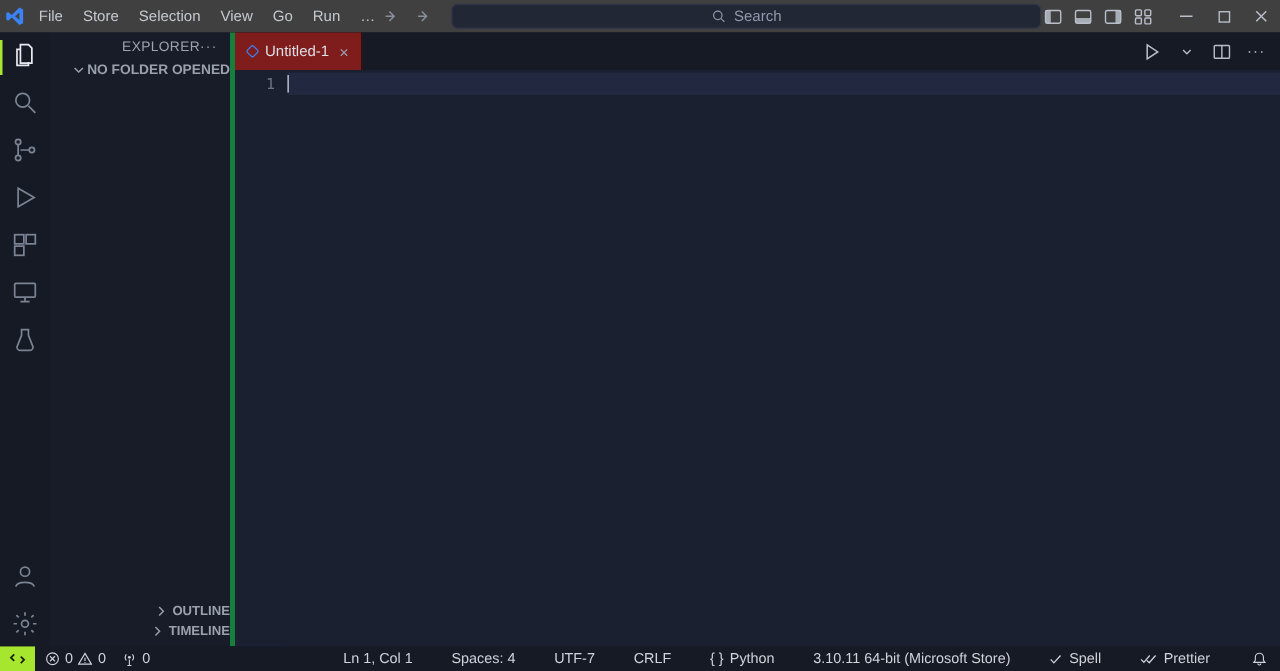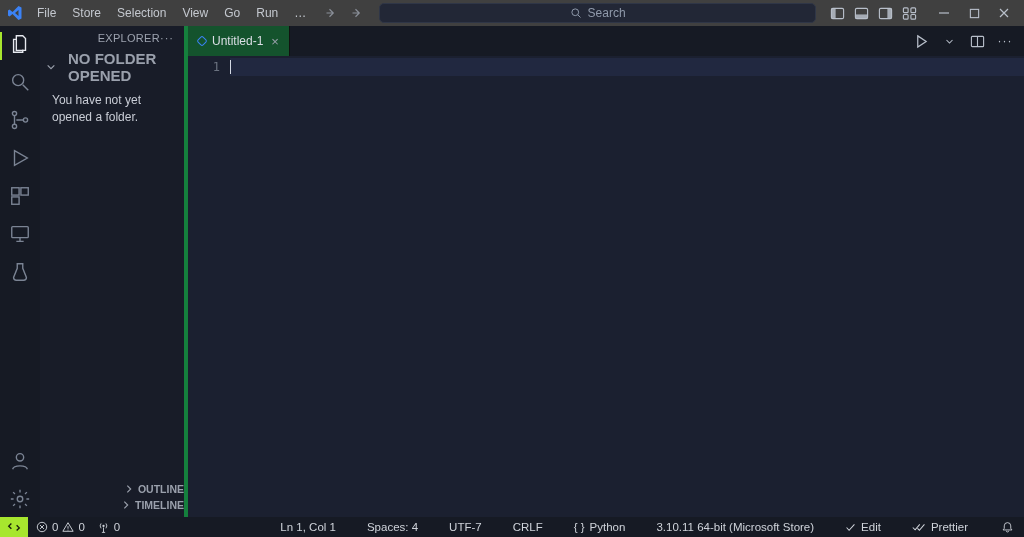--- a/index.html
+++ b/index.html
@@ -8,49 +8,49 @@
 
   
   .title-bar { display: flex; align-items: center; height: 26px; background: #404040; padding: 0 4px; }
   .app-logo { width: 22px; display:flex; align-items:center; justify-content:center; }
   .menu { display: flex; gap: 2px; margin-left: 4px; }
   .menu-item { padding: 2px 7px; color: #c4c8cf; cursor: default; border-radius: 3px; }
   .menu-ellipsis { padding: 2px 7px; color: #c4c8cf; }
   .title-center { flex: 1; display: flex; align-items: center; justify-content: center; gap: 10px; }
   .nav-arrows { display:flex; gap:12px; color:#8a8f99; margin-right: 4px;}
   .nav-arrow { width:14px; text-align:center; }
-  .search-box { width: 437px; height: 20px; background: #222736; border: 1px solid #2f3647; border-radius: 5px; display: flex; align-items: center; justify-content: center; gap: 6px; color: #909aab; font-size: 12px; }
+  .search-box { width: 472px; height: 20px; background: #222736; border: 1px solid #2f3647; border-radius: 5px; display: flex; align-items: center; justify-content: center; gap: 6px; color: #909aab; font-size: 12px; }
   .search-box svg { flex: 0 0 auto; }
   .title-right { display: flex; align-items: center; gap: 10px; padding-right: 6px; }
   .layout-icons { display:flex; gap:6px; color:#b8bfca; }
   .layout-icons .ic { width:18px; height:18px; display:flex; align-items:center; justify-content:center; }
   .window-controls { display:flex; gap:10px; margin-left:6px; color:#b8bfca; }
   .window-controls .wc { width:20px; height:20px; display:flex; align-items:center; justify-content:center; }
 
   
   .main { flex: 1; display: flex; min-height: 0; }
   .activity-bar { width: 40px; background: #161a24; display: flex; flex-direction: column; align-items: center; padding-top: 6px; gap: 14px; position: relative; }
   .activity-bar .ab { width: 24px; height: 24px; display:flex; align-items:center; justify-content:center; color:#7b8494; }
   .activity-bar .ab.active { color:#e6e9ef; }
   .activity-indicator { position:absolute; left:0; top:6px; width:2px; height:28px; background:#a7e62e; }
   .activity-bottom { margin-top: auto; margin-bottom: 6px; display:flex; flex-direction:column; gap:14px; align-items:center; }
 
   .sidebar { width: 148px; background: #181c28; border-right: 4px solid #15803d; display:flex; flex-direction:column;align-items:flex-end; }
   .sidebar-header { display:flex; align-items:center; justify-content:space-between; padding: 6px 10px 4px 12px; color:#9da3af; font-size:11px; letter-spacing:0.3px; }
   .sidebar-header .dots { color:#9da3af; letter-spacing:1px; }
-  .section-title { display:flex; align-items:center; gap:12px; padding: 2px 0 2px 6px; color:#9aa0ac; font-size:15px; font-weight:600; }
+  .section-title { display:flex; align-items:center; gap:0; padding: 2px 0 2px 6px; color:#9aa0ac; font-size:11px; font-weight:600; }
   .section-title .chev { width:12px; display:inline-flex; }
   .sidebar-body { padding: 6px 10px 6px 12px; color:#c9cdd6; font-size:12px; line-height:1.45; flex:1; overflow:hidden; }
   .open-folder-btn { display:block; width:100%; background:#a7e62e; color:#14301d; border:none; padding:5px 0; margin: 10px 0 10px 0; font-size:12px; border-radius:1px; cursor:pointer; }
   .inline-link { color:#8fb6ff; cursor:pointer; }
   .sidebar-collapsed { padding: 2px 0 2px 6px; color:#9aa0ac; font-size:10.5px; font-weight:600; display:flex; align-items:center; gap:4px; }
 
   .editor-col { flex:1; display:flex; flex-direction:column; background:#1b2030; min-width:0; }
   .tabs-row { height: 30px; display:flex; align-items:stretch; background:#161a24; }
-  .tab { display:flex; align-items:center; gap:6px; padding: 0 8px 0 10px; background:#14532d; color:#dcdfe6; border-right:1px solid #111; position:relative; font-size:12px; }
+  .tab { display:flex; align-items:center; gap:6px; padding: 0 8px 0 10px; background:#7f1d1d; color:#dcdfe6; border-right:1px solid #111; position:relative; font-size:12px; }
   .tab .mod-dot { width:8px; height:8px; border:1.5px solid #3b82f6; border-radius:2px; transform: rotate(45deg); }
   .tab .close { color:#9aa0ac; font-size:13px; line-height:1; padding:0 2px; }
   .tabs-right { margin-left:auto; display:flex; align-items:center; gap:10px; padding-right:10px; color:#b8bfca; }
   .tabs-right .ic { width:18px; height:18px; display:flex; align-items:center; justify-content:center; }
   .editor { flex:1; display:flex; background:#1b2030; position:relative; }
   .gutter { width: 42px; text-align:right; padding: 4px 10px 0 0; color:#6b7280; font-family: Consolas, monospace; font-size:12px; background:#1b2030; }
   .code { flex:1; padding-top:4px; font-family: Consolas, monospace; font-size:12px; color:#d4d9e4; position:relative; }
   .current-line { position:absolute; left:0; right:0; top:2px; height:18px; background:#212840; }
   .cursor { position:absolute; left:0px; top:4px; width:1px; height:14px; background:#d4d9e4; }
 
@@ -226,21 +226,20 @@
       </div>
       <div class="section-title">
         <span class="chev">
             <svg width="10" height="10" viewBox="0 0 12 12">
               <path d="M2 4l4 4 4-4" fill="none" stroke="#9aa0ac" stroke-width="1.4"></path>
             </svg>
           </span>
         <span>NO FOLDER OPENED</span>
       </div>
       <div class="sidebar-body">
-        <div>You have not yet opened a folder.</div>
       </div>
       <div class="sidebar-collapsed">
         <span class="chev">
             <svg width="10" height="10" viewBox="0 0 12 12">
               <path d="M4 2l4 4-4 4" fill="none" stroke="#9aa0ac" stroke-width="1.4"></path>
             </svg>
           </span>
         <span>OUTLINE</span>
       </div>
       <div class="sidebar-collapsed" style="margin-bottom:4px;">
@@ -327,21 +326,21 @@
       <span class="grp">CRLF</span>
       <span class="grp">
         <span>{ }</span>
         <span>Python</span>
       </span>
       <span class="grp">3.10.11 64-bit (Microsoft Store)</span>
       <span class="grp">
         <svg width="11" height="11" viewBox="0 0 14 14">
             <path d="M2 7l3.2 3.5L12 3" fill="none" stroke="#cfd3da" stroke-width="1.3"></path>
           </svg>
-        <span>Edit</span>
+        <span>Spell</span>
       </span>
       <span class="grp">
         <svg width="14" height="11" viewBox="0 0 18 14">
             <path d="M1 7l3 3L10 3M7 8l2.5 2.5L16 3" fill="none" stroke="#cfd3da" stroke-width="1.3"></path>
           </svg>
         <span>Prettier</span>
       </span>
       <span class="bell">
         <svg width="13" height="13" viewBox="0 0 16 16">
             <path d="M8 2a4 4 0 0 0-4 4v3l-1.5 2h11L12 9V6a4 4 0 0 0-4-4zM6.5 12a1.5 1.5 0 0 0 3 0" fill="none" stroke="#cfd3da" stroke-width="1.1"></path>

